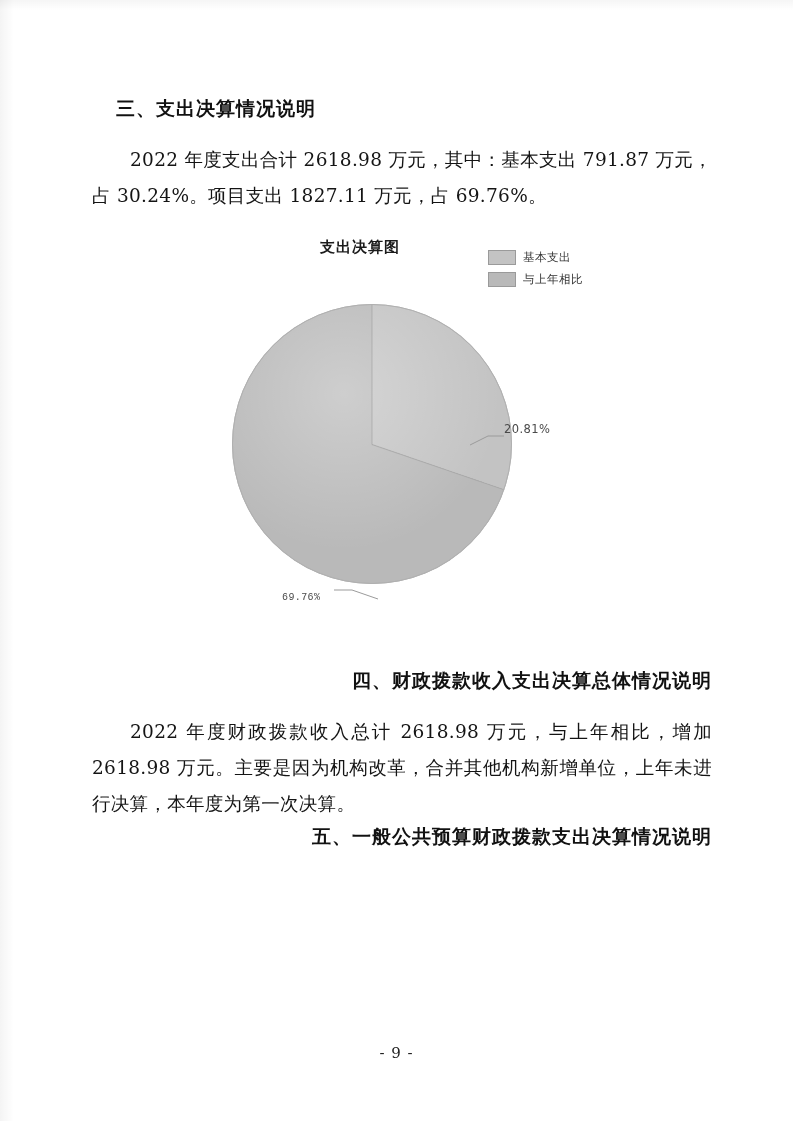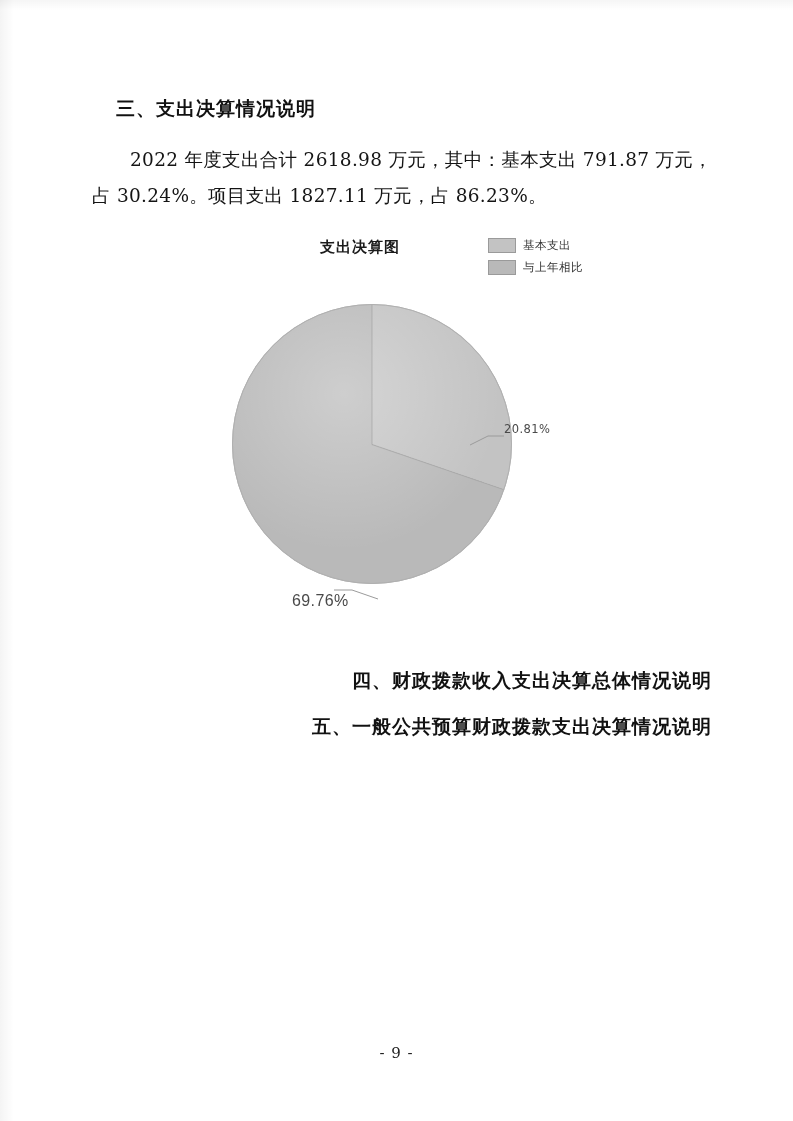--- a/index.html
+++ b/index.html
@@ -61,21 +61,21 @@
     top: 0;
     font-family: "DejaVu Sans", "Liberation Sans", sans-serif;
     font-size: 15px;
     font-weight: bold;
     color: #1b1b1b;
     letter-spacing: 1px;
   }
   .legend {
     position: absolute;
     left: 396px;
-    top: 0px;
+    top: 12px;
     font-family: "DejaVu Sans", "Liberation Sans", sans-serif;
     font-size: 11px;
     color: #333;
   }
   .legend-row {
     display: flex;
     align-items: center;
     margin-bottom: 7px;
   }
   .legend-swatch {
@@ -134,25 +134,24 @@
     position: absolute;
     left: 238px;
     top: 130px;
     width: 34px;
     height: 12px;
   }
   .label-bottom {
     position: absolute;
     left: 50px;
     top: 288px;
-    font-family: Liberation Sans, sans-serif;
-    font-size: 16px;
+    font-family: Liberation Mono, monospace;
+    font-size: 10px;
     color: #4a4a4a;
     letter-spacing: 0.4px;
-    margin-left: 10px;
   }
   .leader-bottom {
     position: absolute;
     left: 102px;
     top: 282px;
     width: 44px;
     height: 14px;
   }
   .footer {
     position: absolute;
@@ -189,21 +188,21 @@
 
 <div class="page">
 
   <div class="scan-edge-left"></div>
   <div class="scan-edge-top"></div>
 
   <div class="content">
 
     <h2 class="section-heading">三、支出决算情况说明</h2>
 
-    <p class="para">2022 年度支出合计 2618.98 万元，其中：基本支出 791.87 万元，占 30.24%。项目支出 1827.11 万元，占 86.23%。</p>
+    <p class="para">2022 年度支出合计 2618.98 万元，其中：基本支出 791.87 万元，占 30.24%。项目支出 1827.11 万元，占 69.76%。</p>
 
     <div class="chart-block">
 
       <div class="chart-title">支出决算图</div>
 
       <div class="legend">
         <div class="legend-row">
           <span class="legend-swatch" style="background:#c3c3c3;"></span>
           <span class="legend-label">基本支出</span>
         </div>
@@ -226,20 +225,21 @@
 
         <svg class="leader-bottom" viewBox="0 0 44 14">
           <polyline points="44,13 18,4 0,4" fill="none" stroke="#9b9b9b" stroke-width="1"></polyline>
         </svg>
         <div class="label-bottom">69.76%</div>
       </div>
     </div>
 
     <h2 class="section-heading centered">四、财政拨款收入支出决算总体情况说明</h2>
 
+    <p class="para">2022 年度财政拨款收入总计 2618.98 万元，与上年相比，增加 2618.98 万元。主要是因为机构改革，合并其他机构新增单位，上年未进行决算，本年度为第一次决算。</p>
 
 
     <h2 class="section-heading centered" style="">五、一般公共预算财政拨款支出决算情况说明</h2>
 
   </div>
 
   <div class="footer">- 9 -</div>
 
 </div>
 

